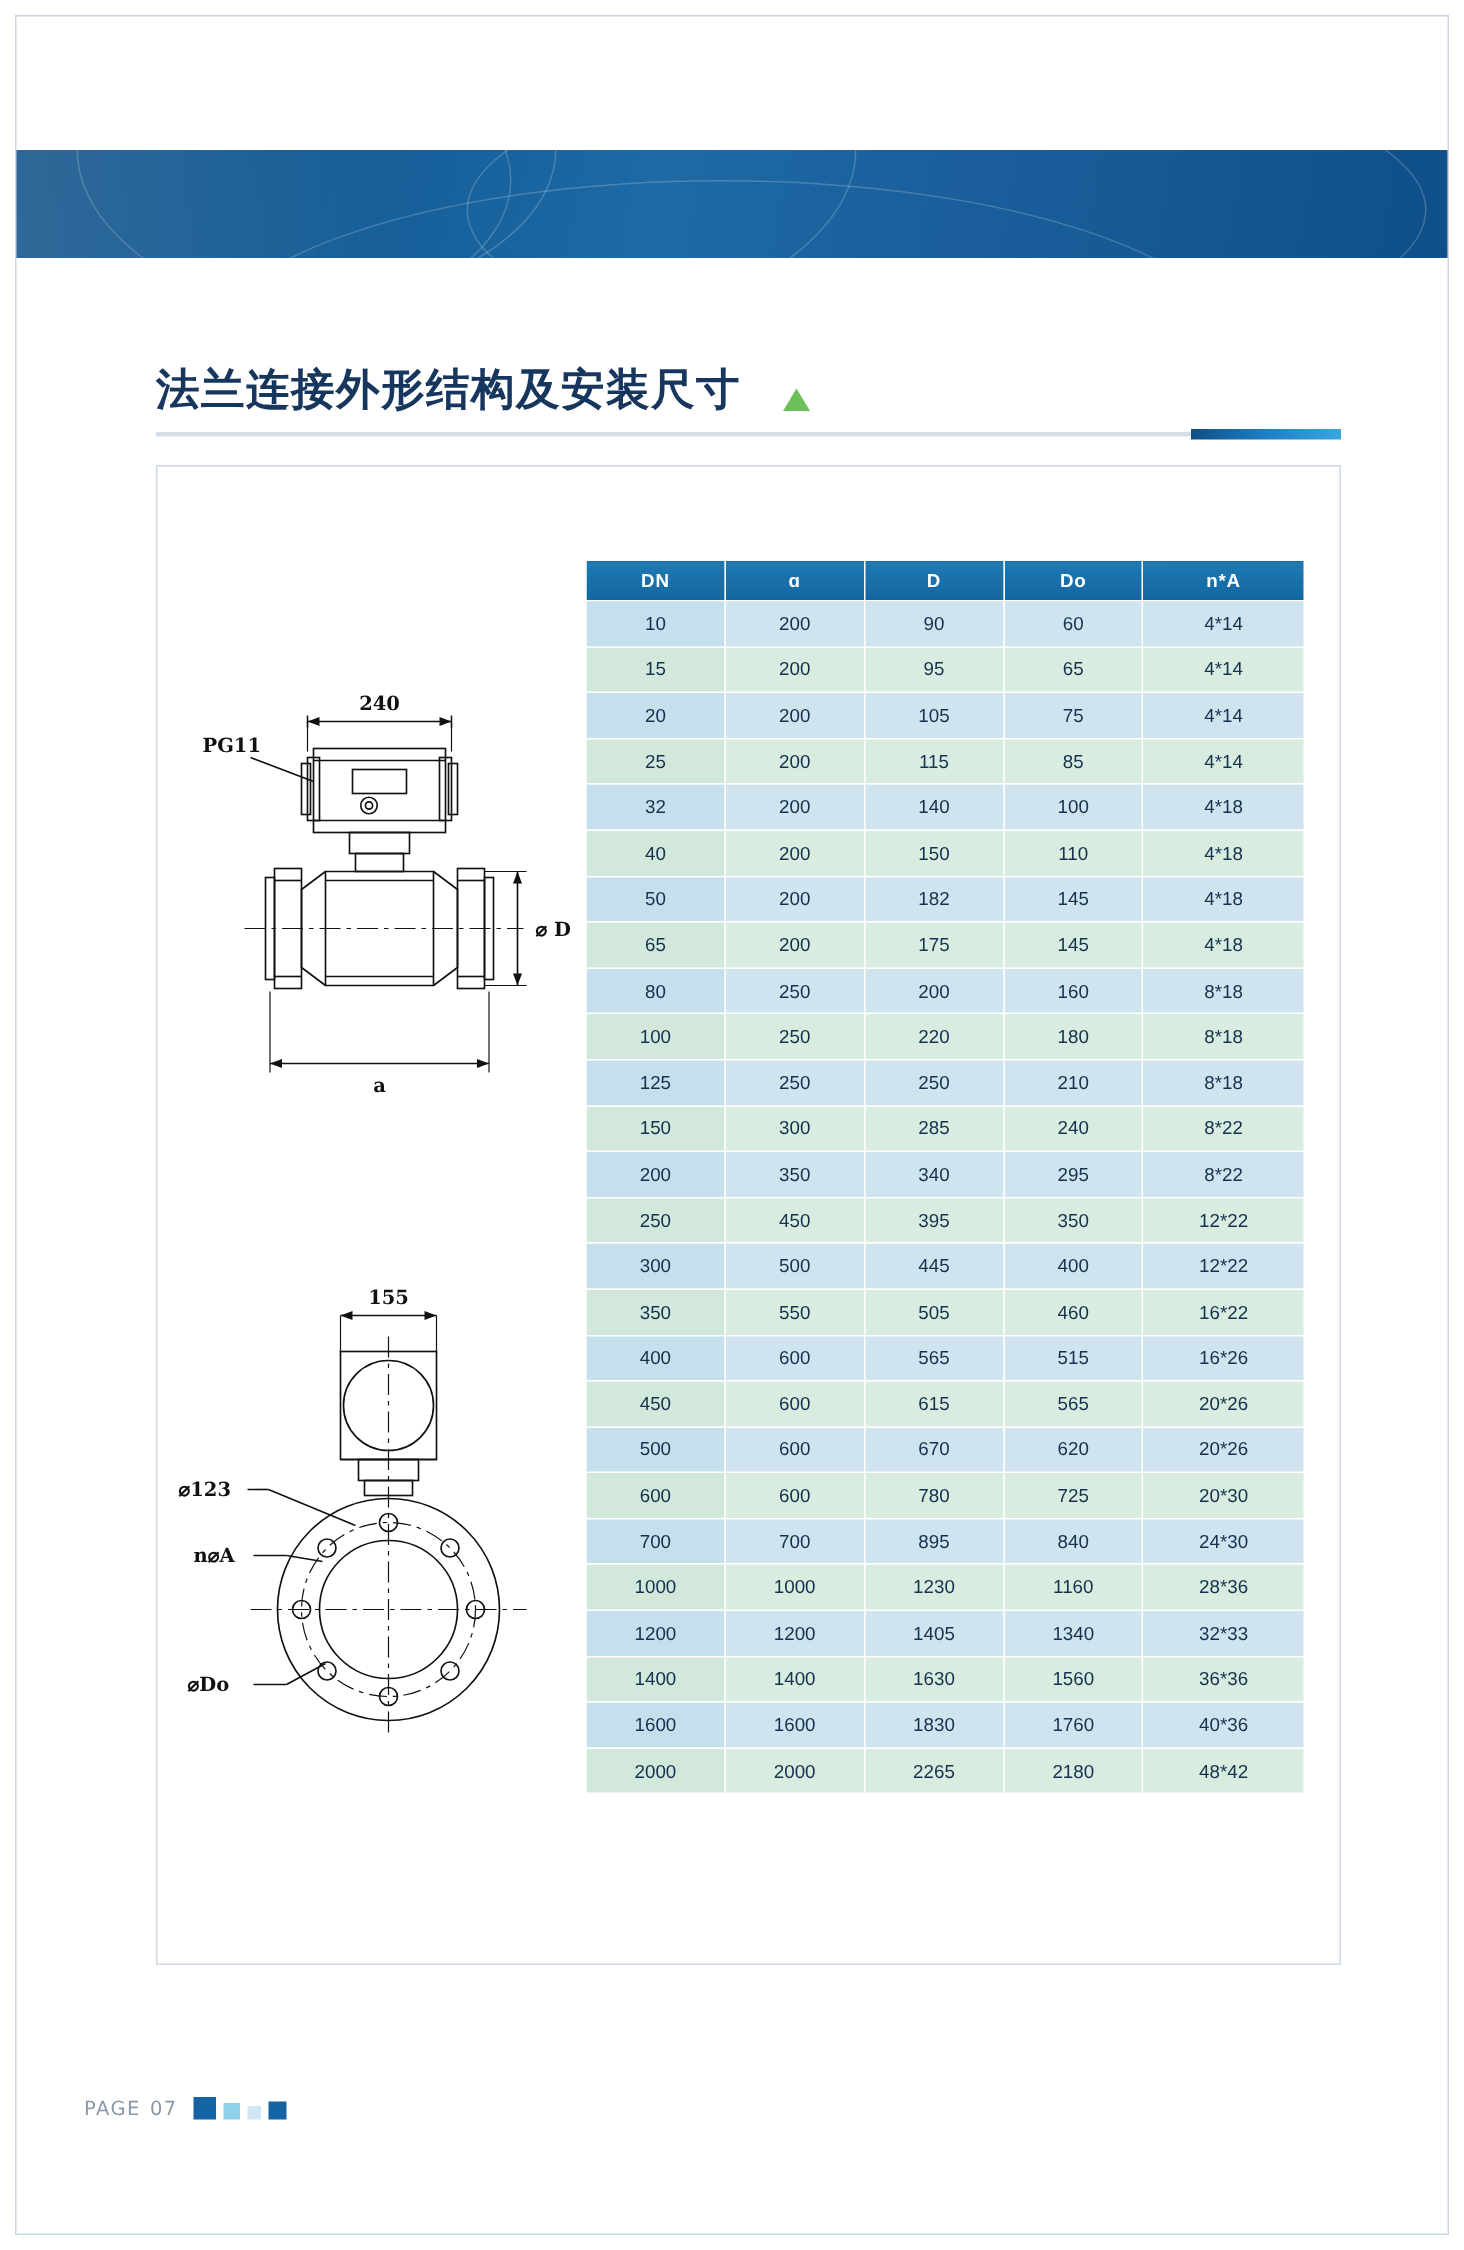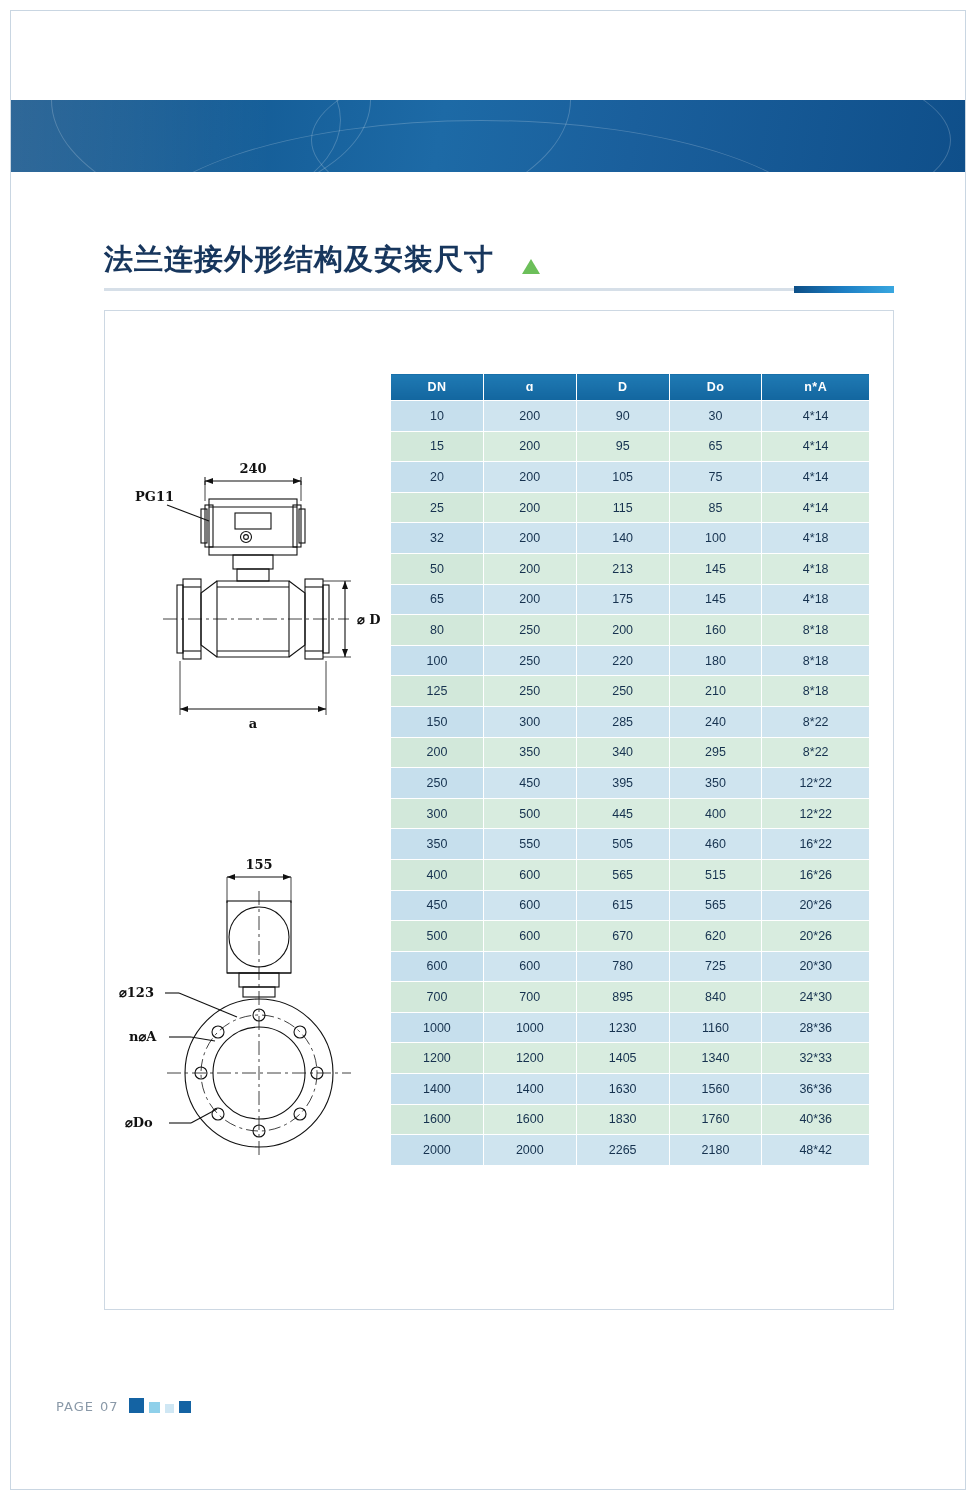--- a/index.html
+++ b/index.html
@@ -304,21 +304,21 @@
         <th>D</th>
         <th>Do</th>
         <th>n*A</th>
       </tr>
     </thead>
     <tbody id="table-body">
         <tr>
           <td>10</td>
           <td>200</td>
           <td>90</td>
-          <td>30</td>
+          <td>60</td>
           <td>4*14</td>
         </tr>
         <tr>
           <td>15</td>
           <td>200</td>
           <td>95</td>
           <td>65</td>
           <td>4*14</td>
         </tr>
         <tr>
@@ -336,23 +336,30 @@
           <td>4*14</td>
         </tr>
         <tr>
           <td>32</td>
           <td>200</td>
           <td>140</td>
           <td>100</td>
           <td>4*18</td>
         </tr>
         <tr>
+          <td>40</td>
+          <td>200</td>
+          <td>150</td>
+          <td>110</td>
+          <td>4*18</td>
+        </tr>
+        <tr>
           <td>50</td>
           <td>200</td>
-          <td>213</td>
+          <td>182</td>
           <td>145</td>
           <td>4*18</td>
         </tr>
         <tr>
           <td>65</td>
           <td>200</td>
           <td>175</td>
           <td>145</td>
           <td>4*18</td>
         </tr>

